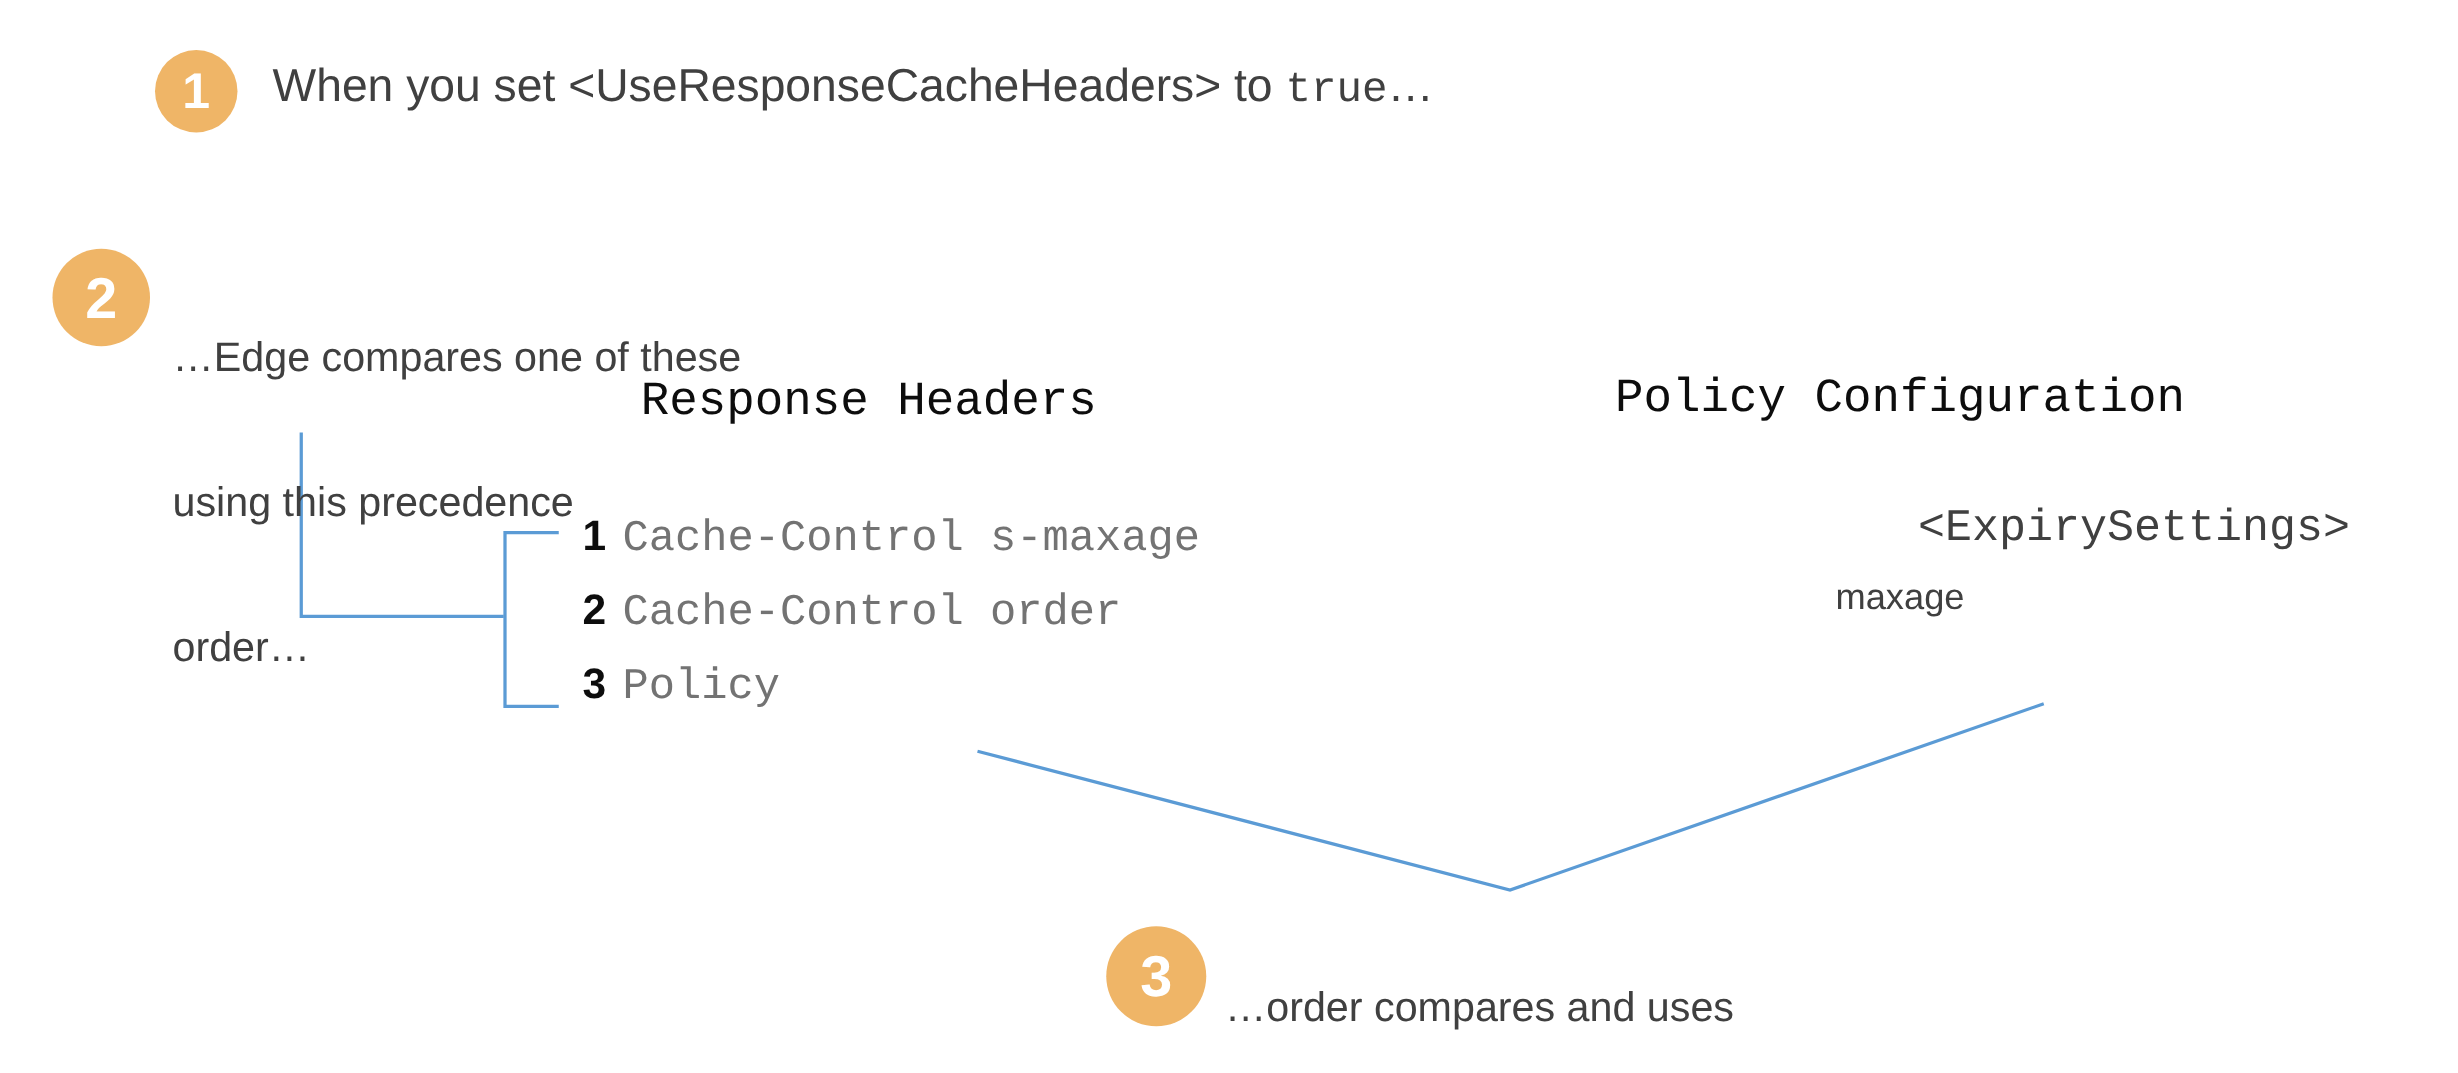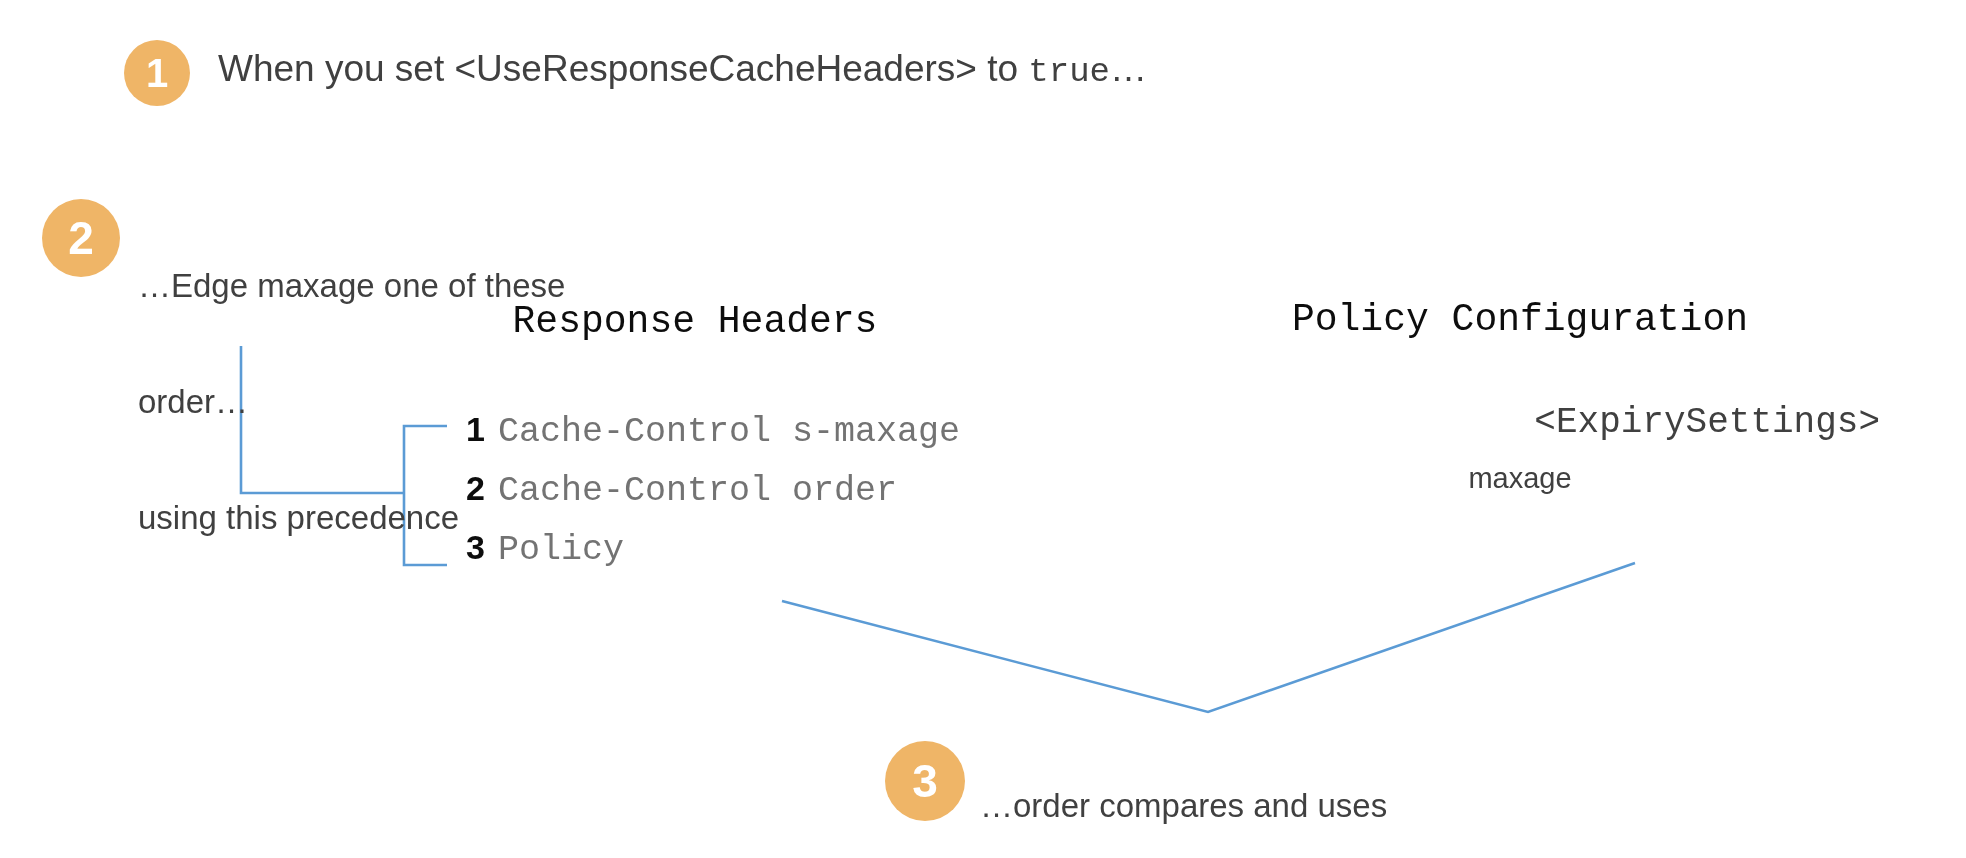--- a/index.html
+++ b/index.html
@@ -166,23 +166,23 @@
 
   <div class="step-badge" id="badge-1">
     <span>1</span>
   </div>
   <div class="txt sans" id="step1-text"><span>When you set &lt;UseResponseCacheHeaders&gt; to </span><span class="mono">true</span><span>…</span></div>
 
   <div class="step-badge" id="badge-2">
     <span>2</span>
   </div>
   <div class="txt sans" id="step2-text">
-    <div>…Edge maxage one of these</div>
+    <div>…Edge compares one of these</div>
+    <div>using this precedence</div>
     <div>order…</div>
-    <div>using this precedence</div>
   </div>
 
   <div class="col-heading" id="heading-response">Response Headers</div>
 
   <div id="precedence-list">
     <div class="precedence-row">
       <span class="precedence-index">1</span>
       <span class="precedence-name">Cache-Control s-maxage</span>
     </div>
     <div class="precedence-row">

